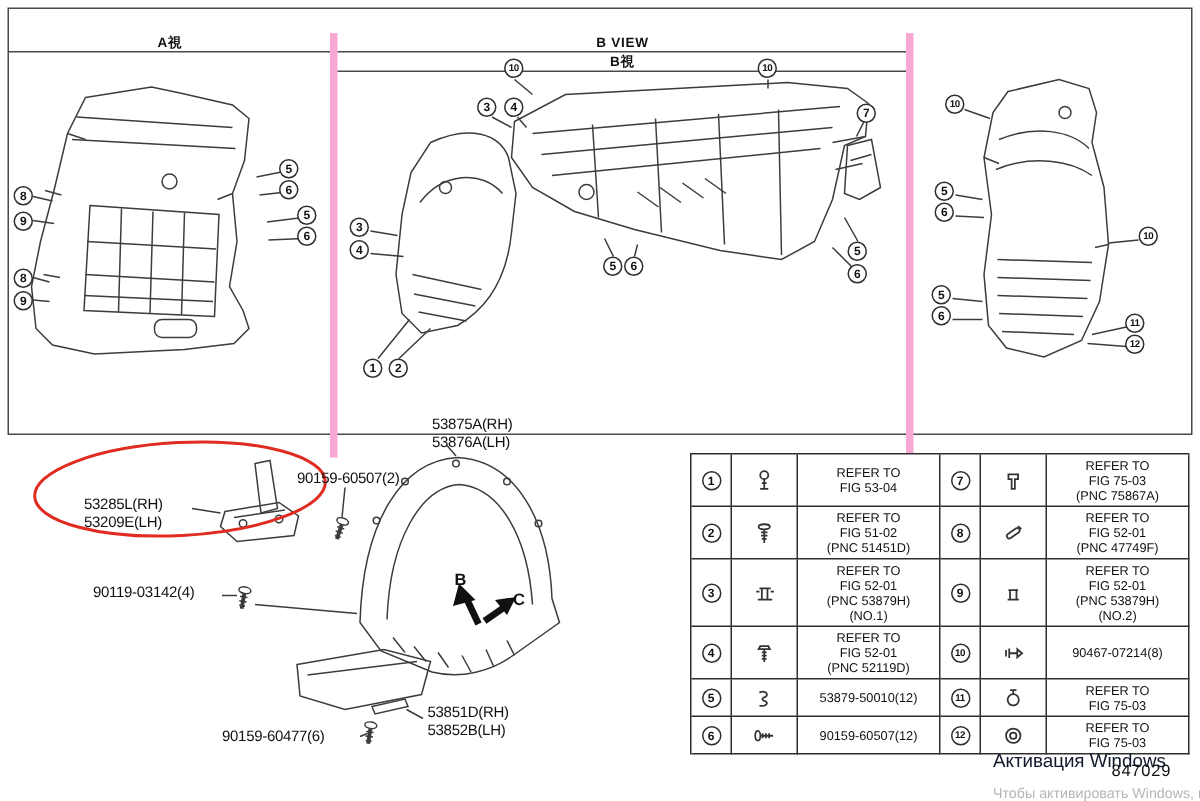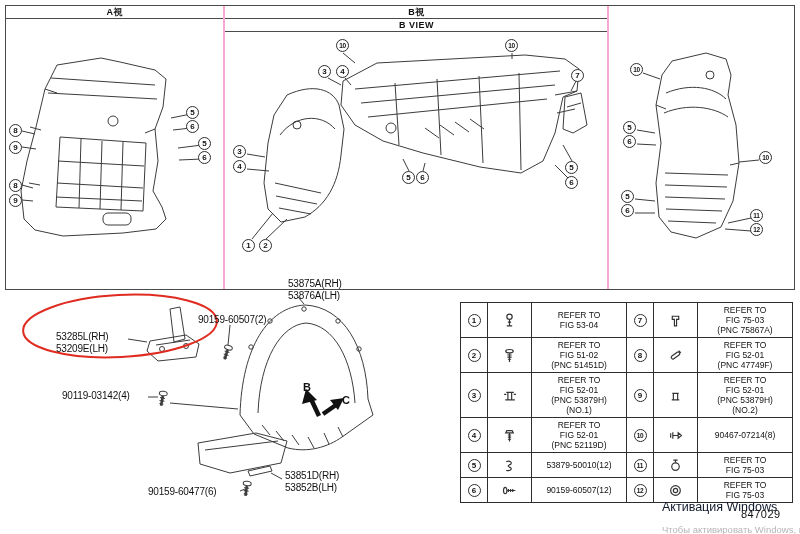--- a/index.html
+++ b/index.html
@@ -4,21 +4,21 @@
 <style>
   * { margin:0; padding:0; box-sizing:border-box; }
   html,body { width:800px; height:534px; background:#fff; overflow:hidden;
               font-family:"Liberation Sans", sans-serif; color:#111; }
   #page { position:relative; width:800px; height:534px; background:#fff; overflow:hidden; }
 
   
   .top-box { position:absolute; left:5px; top:5px; width:790px; height:285px;
              border:1px solid #4a4a4a; display:flex; }
   .vpanel { height:100%; }
-  .vpanel.bordered { border-right:2px solid #f9a8d4; }
+  .vpanel.bordered { border-right:5px solid #f9a8d4;margin-top:16px; }
   .vhead { height:13px; line-height:13px; text-align:center; font-size:9px; font-weight:700;
            border-bottom:1px solid #4a4a4a; letter-spacing:.5px; }
 
   svg.draw { position:absolute; }
 
   
   #callout-layer { position:absolute; left:0; top:0; width:800px; height:534px; pointer-events:none; z-index:6; }
   .callout { position:absolute; width:13px; height:13px; border:1px solid #2e2e2e; border-radius:50%;
              background:#fff; font-size:8px; font-weight:700; display:flex; align-items:center;
              justify-content:center; color:#111; }
@@ -50,22 +50,22 @@
 </head>
 <body>
 
 <div id="page">
 
   <div class="top-box">
     <div class="vpanel bordered" style="width:220px">
       <div class="vhead">A視</div>
     </div>
     <div class="vpanel bordered" style="width:385px">
+      <div class="vhead">B VIEW</div>
       <div class="vhead">B視</div>
-      <div class="vhead">B VIEW</div>
     </div>
     <div class="vpanel" style="width:185px">
     </div>
   </div>
 
   <svg class="draw" style="left:5px;top:33px" width="220" height="257" viewBox="0 0 220 257">
     <g fill="none" stroke="#3c3c3c" stroke-width="1">
       <path d="M52,32 L96,25 L115,29 L150,37 L161,46 L158,74 L150,96 L153,128 L148,158 L157,174 L161,186 L151,196 L118,200 L58,203 L30,197 L19,186 L16,158 L22,128 L31,94 L40,56 Z"></path>
       <path d="M46,45 L150,52 M43,60 L152,66"></path>
       <path d="M55,104 L141,110 L138,178 L51,174 Z"></path>

